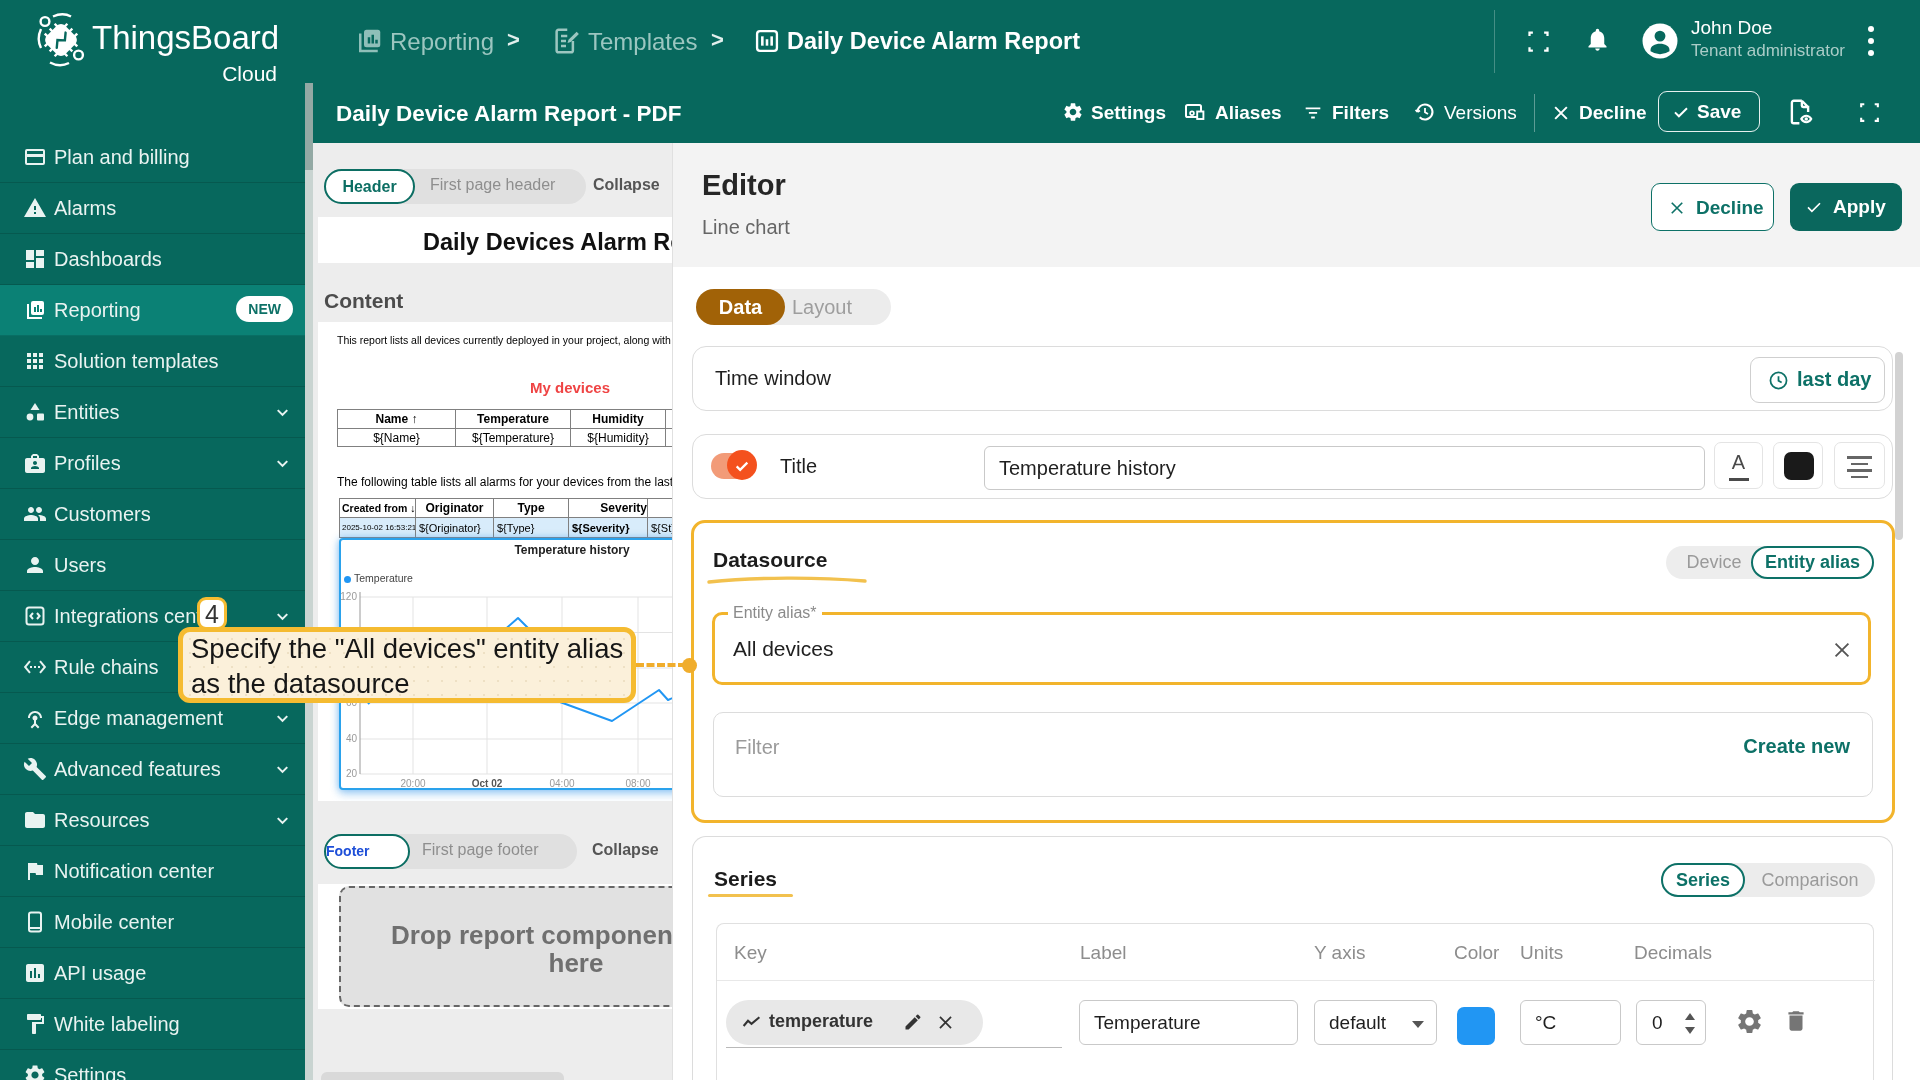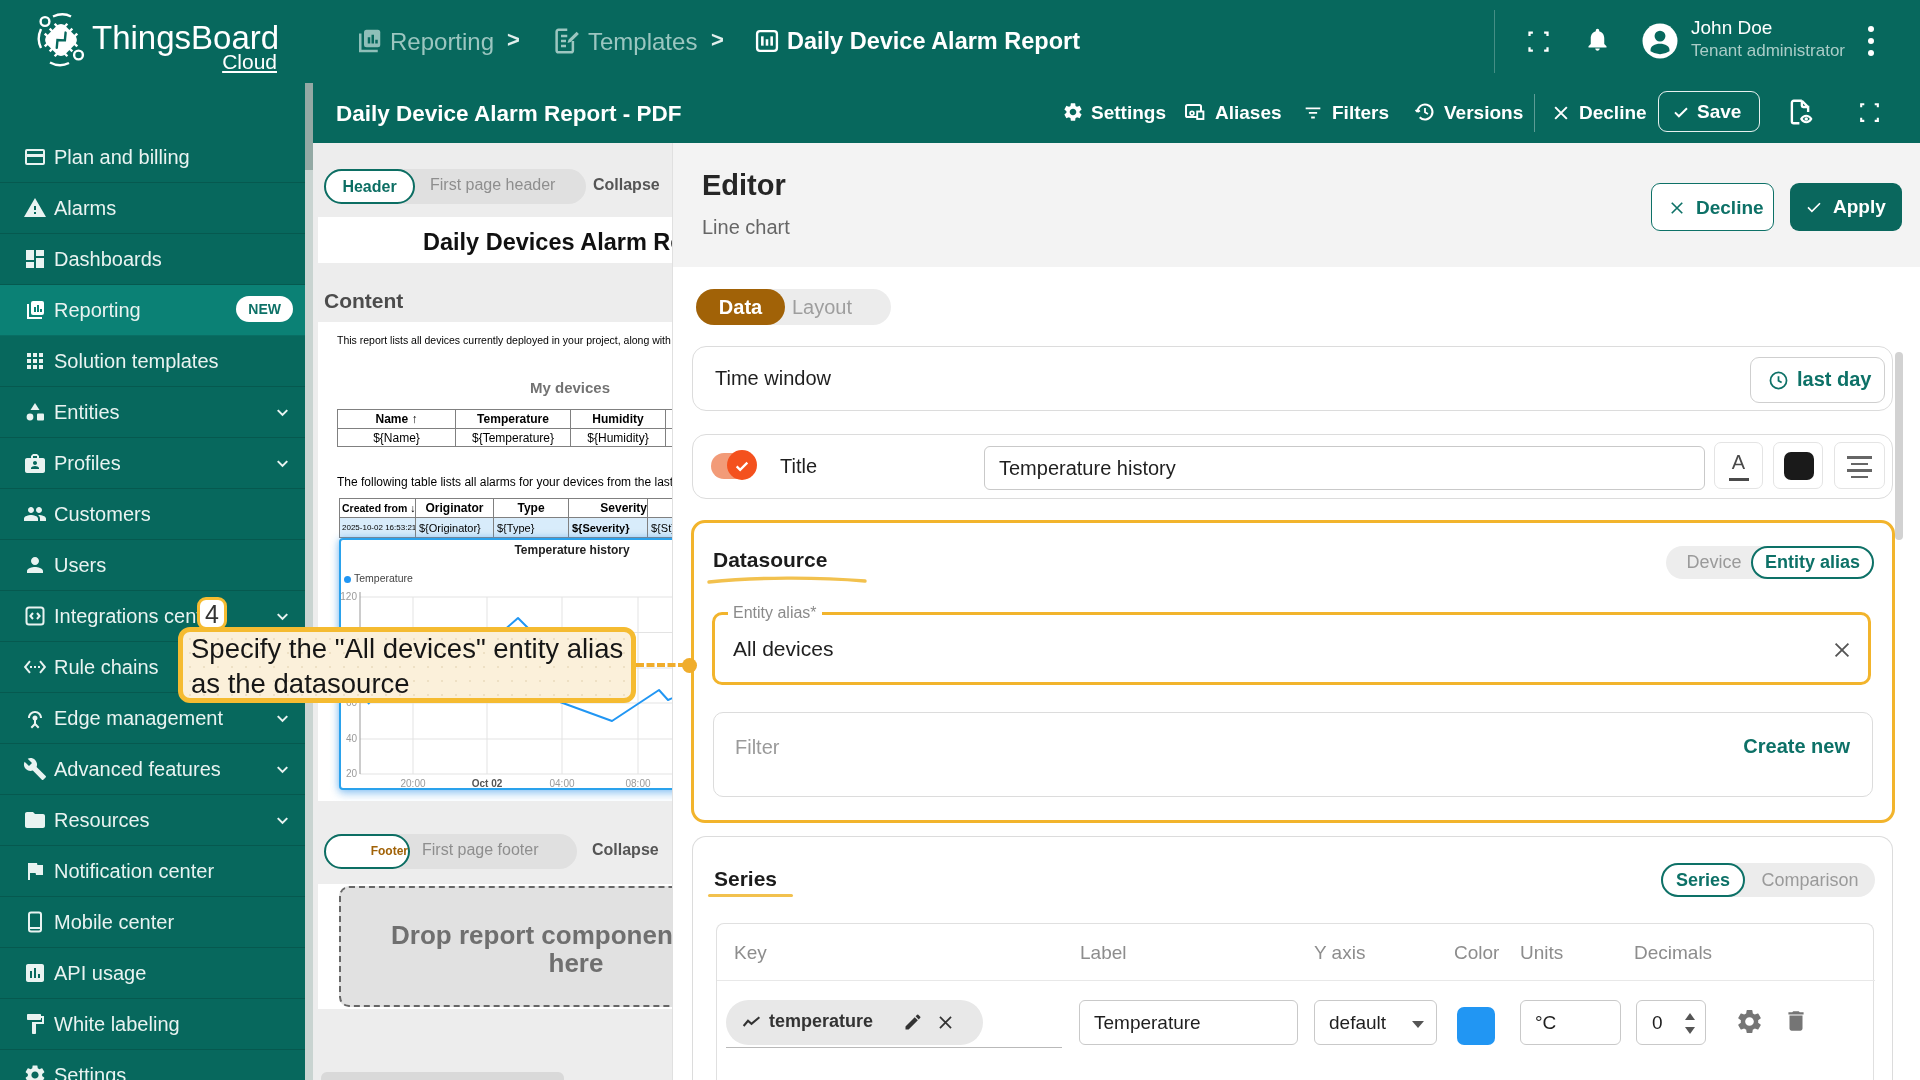--- a/index.html
+++ b/index.html
@@ -63,21 +63,21 @@
           <line x1="12" y1="35" x2="16" y2="35"></line>
         <line x1="40" y1="21" x2="44" y2="21"></line>
           <line x1="40" y1="28" x2="44" y2="28"></line>
           <line x1="40" y1="35" x2="44" y2="35"></line>
       </g>
       <rect x="15" y="15" width="26" height="26" rx="6" fill="#fff"></rect>
       <path d="M26 19.5 L31 25.5 L25.5 30.5 L30.5 36.5" fill="none" stroke="#07685d" stroke-width="2.4" stroke-linecap="round"></path>
     </g>
   </svg>
   <div class="abs" style="left:92px; top:19px; font-size:33px; color:#fff;">ThingsBoard</div>
-  <div class="abs" style="left:200px; top:50px; width:77px; text-align:right; font-size:21px; color:#fff;text-decoration:underline;">Cloud</div>
+  <div class="abs" style="left:200px; top:62px; width:77px; text-align:right; font-size:21px; color:#fff;">Cloud</div>
 
   <svg class="abs" style="left:354px; top:26px;" width="30" height="30" viewBox="0 0 24 24" fill="#8fbfb9">
     <path d="M4 6 L4 21 L19 21 L19 19 L6 19 L6 6 Z"></path>
     <rect x="8" y="3" width="13" height="14" rx="2"></rect>
     <g fill="#07685d">
         <rect x="11" y="9" width="2" height="5"></rect>
         <rect x="14" y="7" width="2" height="7"></rect>
         <rect x="17" y="11" width="2" height="3"></rect>
       </g>
   </svg>
@@ -281,21 +281,21 @@
   <div class="abs" style="left:902px; top:19px; font-size:19px; font-weight:600; color:#fff;">Aliases</div>
   <svg class="abs" style="left:989px; top:18px;" width="22" height="22" viewBox="0 0 24 24" fill="#fff">
       <path d="M4 7h16v2H4zM7.5 12h9v2h-9zM10 17h4v2h-4z"></path>
     </svg>
   <div class="abs" style="left:1019px; top:19px; font-size:19px; font-weight:600; color:#fff;">Filters</div>
   <svg class="abs" style="left:1100px; top:17px;" width="24" height="24" viewBox="0 0 24 24" fill="none" stroke="#fff" stroke-width="2">
       <path d="M4.5 12a7.5 7.5 0 1 1 2.2 5.3"></path>
       <path d="M4.5 12 L2.6 9.8 M4.5 12 L7 10.5" stroke-width="1.8"></path>
       <path d="M12 8v4.2l3 1.8" stroke-width="1.8"></path>
     </svg>
-  <div class="abs" style="left:1131px; top:19px; font-size:19px; font-weight:700; color:#fff;">Versions</div>
+  <div class="abs" style="left:1131px; top:19px; font-size:19px; font-weight:400; color:#fff;">Versions</div>
   <div class="abs" style="left:1221px; top:11px; width:1px; height:38px; background:rgba(255,255,255,0.35);"></div>
   <svg class="abs" style="left:1238px; top:20px;" width="20" height="20" viewBox="0 0 24 24" fill="none" stroke="#fff" stroke-width="2.4">
       <path d="M5 5l14 14M19 5L5 19"></path>
     </svg>
   <div class="abs" style="left:1266px; top:19px; font-size:19px; font-weight:600; color:#fff;">Decline</div>
   <div class="abs" style="left:1345px; top:8px; width:102px; height:41px; border:1.5px solid rgba(255,255,255,0.9); border-radius:9px;">
     <svg class="abs" style="left:13px; top:11px;" width="18" height="18" viewBox="0 0 24 24" fill="none" stroke="#fff" stroke-width="2.6">
         <path d="M4 12.5l5.2 5.2L20 7"></path>
       </svg>
     <div class="abs" style="left:38px; top:9px; font-size:19px; font-weight:600; color:#fff;">Save</div>
@@ -316,21 +316,21 @@
   <div class="abs" style="left:117px; top:33px; font-size:16px; color:#8e8e8e;">First page header</div>
   <div class="abs" style="left:280px; top:33px; font-size:16px; font-weight:700; color:#555;">Collapse</div>
 
   <div class="abs" style="left:5px; top:74px; width:354px; height:46px; background:#fff;">
     <div class="abs" style="left:105px; top:12px; font-size:23.5px; font-weight:700; color:#111; white-space:nowrap;">Daily Devices Alarm Rep</div>
   </div>
   <div class="abs" style="left:11px; top:146px; font-size:21px; font-weight:700; color:#4c4c4c;">Content</div>
 
   <div class="abs" style="left:5px; top:179px; width:354px; height:479px; background:#fff; overflow:hidden;">
     <div class="abs" style="left:19px; top:12px; font-size:10.5px; color:#000; white-space:nowrap;">This report lists all devices currently deployed in your project, along with th</div>
-    <div class="abs" style="left:19px; top:57px; width:466px; text-align:center; font-size:15px; font-weight:700; color:#737373;">My devices</div>
+    <div class="abs" style="left:19px; top:57px; width:466px; text-align:center; font-size:15px; font-weight:700; color:#ef4444;">My devices</div>
     <table class="abs" style="left:19px; top:87px; width:467px; border-collapse:collapse; table-layout:fixed; font-size:12px; color:#000;">
       <colgroup>
           <col style="width:118px">
           <col style="width:115px">
           <col style="width:95px">
           <col>
         </colgroup>
       <tbody>
           <tr style="height:19px;">
         <td style="border:1px solid #808080; text-align:center; font-weight:700;">Name ↑</td>
@@ -406,21 +406,21 @@
             <text x="146" y="247" fill="#555" font-weight="bold">Oct 02</text>
             <text x="221" y="247">04:00</text>
             <text x="297" y="247">08:00</text>
         </g>
         <polyline points="27,164 41,149 81,103 116,126 161,92 177,78 191,92 219,162 271,181 318,150 327,160 345,152" fill="none" stroke="#2196f3" stroke-width="2" stroke-linejoin="round"></polyline>
       </svg>
     </div>
   </div>
 
   <div class="abs" style="left:11px; top:691px; width:253px; height:35px; background:#e0e0e0; border-radius:18px;"></div>
-  <div class="abs" style="left:11px; top:691px; width:86px; height:35px; background:#fff; border:2px solid #0c6e63; border-radius:18px; color:#a16207; font-weight:700; font-size:12px; text-align:right; line-height:31px;">Footer</div>
+  <div class="abs" style="left:11px; top:691px; width:86px; height:35px; background:#fff; border:2px solid #0c6e63; border-radius:18px; color:#1d4ed8; font-weight:700; font-size:14px; text-align:left; line-height:31px;">Footer</div>
   <div class="abs" style="left:109px; top:698px; font-size:16px; color:#8e8e8e;">First page footer</div>
   <div class="abs" style="left:279px; top:698px; font-size:16px; font-weight:700; color:#555;">Collapse</div>
 
   <div class="abs" style="left:5px; top:741px; width:354px; height:125px; background:#fff; overflow:hidden;">
     <div class="abs" style="left:21px; top:2px; width:500px; height:121px; background:#e1e1e1; border:2px dashed #666; border-radius:10px;">
       <div class="abs" style="left:0px; top:34px; width:470px; text-align:center; font-size:26px; font-weight:700; color:#6f6f6f; line-height:27.5px;">Drop report components from<br>here</div>
     </div>
   </div>
   <div class="abs" style="left:8px; top:929px; width:243px; height:8px; background:#d9d9d9; border-radius:6px 6px 0 0;"></div>
 </div>

